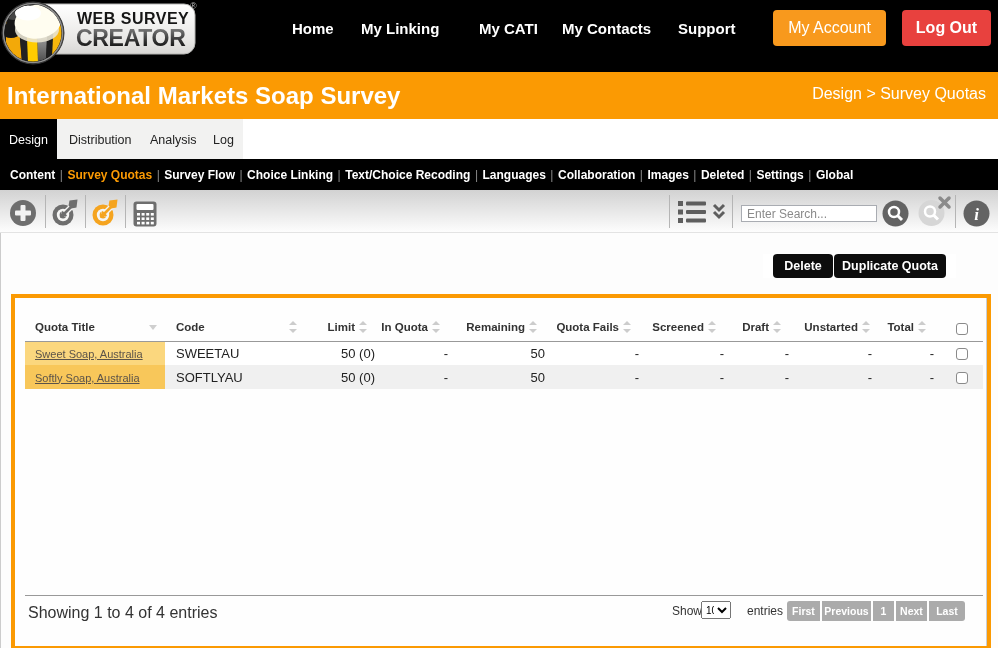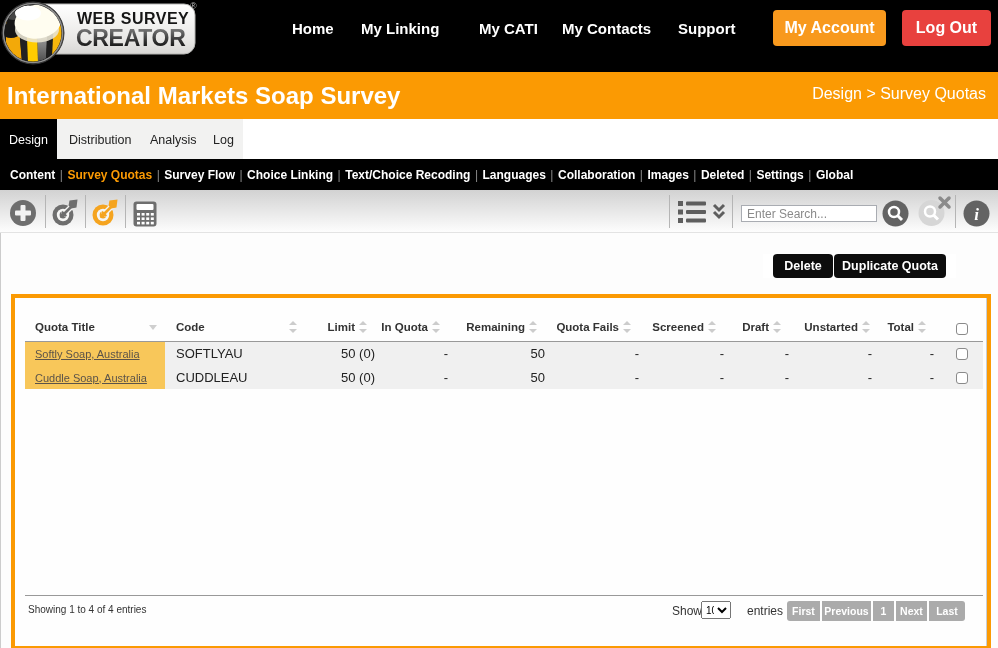--- a/index.html
+++ b/index.html
@@ -3,21 +3,21 @@
 <meta charset="utf-8">
 <style>
 * { margin:0; padding:0; box-sizing:border-box; }
 html,body { width:998px; height:648px; background:#fff; font-family:"Liberation Sans", sans-serif; overflow:hidden; }
 .abs { position:absolute; }
 #page { position:relative; width:998px; height:648px; }
 
 
 #hdr { position:absolute; left:0; top:0; width:998px; height:72px; background:#000; }
 #hdr .nav { position:absolute; top:20px; color:#fff; font-size:15px; font-weight:bold; }
-.btn-acct { position:absolute; left:773px; top:10px; width:113px; height:36px; background:#f8991d; border-radius:4px; color:#fff; font-size:16px; font-weight:bold; text-align:center; line-height:36px; }
+.btn-acct { position:absolute; left:773px; top:10px; width:113px; height:36px; background:#f8991d; border-radius:4px; color:#fff; font-size:16px; font-weight:normal; text-align:center; line-height:36px; }
 .btn-logout { position:absolute; left:902px; top:10px; width:89px; height:36px; background:#e8413e; border-radius:4px; color:#fff; font-size:16px; font-weight:bold; text-align:center; line-height:36px; }
 
 
 #logo { position:absolute; left:0; top:0; }
 
 
 #obar { position:absolute; left:0; top:72px; width:998px; height:47px; background:#fb9a03; }
 #obar h1 { position:absolute; left:7px; top:10px; color:#fff; font-size:24px; font-weight:bold; }
 #obar .crumb { position:absolute; right:12px; top:13px; color:#fff; font-size:16px; }
 
@@ -64,21 +64,21 @@
 td.hl a { color:#5b5349; text-decoration:underline; font-size:11px; }
 td.code { padding-left:11px; }
 .sorter { position:absolute; right:8px; top:50%; margin-top:-6px; width:8px; height:12px; }
 .sorter .u { position:absolute; left:0; top:0; width:0; height:0; border-left:4px solid transparent; border-right:4px solid transparent; border-bottom:4.5px solid #ccc; }
 .sorter .d { position:absolute; left:0; bottom:0; width:0; height:0; border-left:4px solid transparent; border-right:4px solid transparent; border-top:4.5px solid #ccc; }
 .sortdesc { position:absolute; right:8px; top:50%; margin-top:-2px; width:0; height:0; border-left:4px solid transparent; border-right:4px solid transparent; border-top:5px solid #cfcfcf; }
 .cb { display:inline-block; width:12px; height:12px; border:1px solid #8a8a8a; border-radius:3px; background:#fff; vertical-align:middle; }
 
 
 #foot-line { position:absolute; left:10px; top:297px; width:958px; height:1px; background:#999; }
-#showing { position:absolute; left:13px; top:306px; font-size:10px; color:#333; }
+#showing { position:absolute; left:13px; top:306px; font-size:16px; color:#333; }
 #lenctl { position:absolute; left:657px; top:303px; font-size:12px; color:#333; width:180px; height:20px; }
 #lenctl .sh { position:absolute; left:0; top:3px; }
 #lenctl select { position:absolute; left:29px; top:0; }
 #lenctl .en { position:absolute; left:75px; top:3px; }
 #pager { position:absolute; left:772px; top:303px; height:20px; }
 #pager .p { float:left; height:20px; background:#ababab; color:#fff; font-size:10.5px; font-weight:bold; text-align:center; line-height:20px; margin-right:2px; }
 </style>
 </head>
 <body>
 <div id="page">
@@ -292,36 +292,36 @@
         <th class="c">Unstarted<span class="sorter">
                 <span class="u"></span>
                 <span class="d"></span>
               </span></th>
         <th class="c">Total<span class="sorter">
                 <span class="u"></span>
                 <span class="d"></span>
               </span></th>
         <th class="c" style="padding-right:15px;"><span class="cb" style="position:relative; top:2px;"></span></th>
       </tr>
+      <tr class="odd">
+        <td class="hl"><a>Sweet Soap, Australia</a></td>
+            <td class="code">SWEETAU</td>
+            <td class="c">50 (0)</td>
+            <td class="c">-</td>
+            <td class="c">50</td>
+            <td class="c">-</td>
+            <td class="c">-</td>
+            <td class="c">-</td>
+            <td class="c" style="padding-right:6px;">-</td>
+            <td class="c">-</td>
+            <td class="c" style="padding-right:15px;"><span class="cb"></span></td>
+      </tr>
       <tr class="even">
         <td class="hl"><a>Softly Soap, Australia</a></td>
             <td class="code">SOFTLYAU</td>
-            <td class="c">50 (0)</td>
-            <td class="c">-</td>
-            <td class="c">50</td>
-            <td class="c">-</td>
-            <td class="c">-</td>
-            <td class="c">-</td>
-            <td class="c" style="padding-right:6px;">-</td>
-            <td class="c">-</td>
-            <td class="c" style="padding-right:15px;"><span class="cb"></span></td>
-      </tr>
-      <tr class="even">
-        <td class="hl"><a>Cuddle Soap, Australia</a></td>
-            <td class="code">CUDDLEAU</td>
             <td class="c">50 (0)</td>
             <td class="c">-</td>
             <td class="c">50</td>
             <td class="c">-</td>
             <td class="c">-</td>
             <td class="c">-</td>
             <td class="c" style="padding-right:6px;">-</td>
             <td class="c">-</td>
             <td class="c" style="padding-right:15px;"><span class="cb"></span></td>
       </tr>

